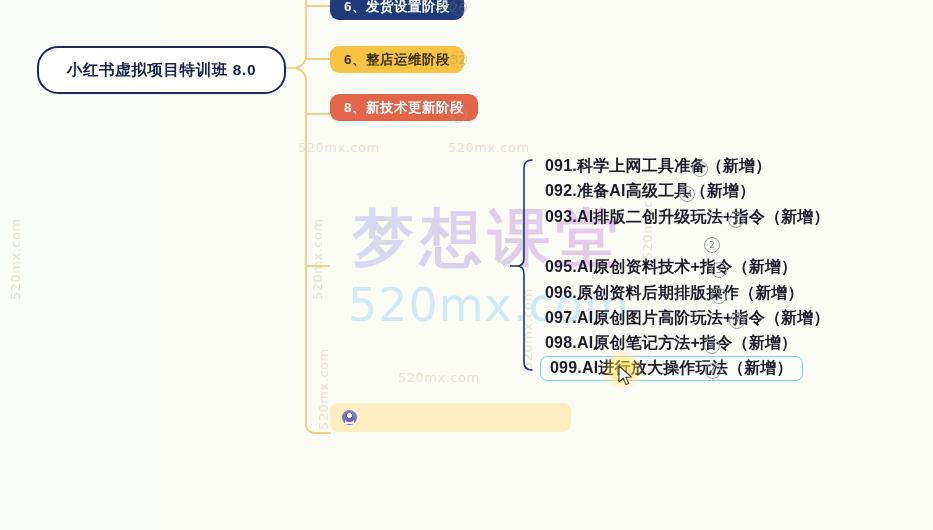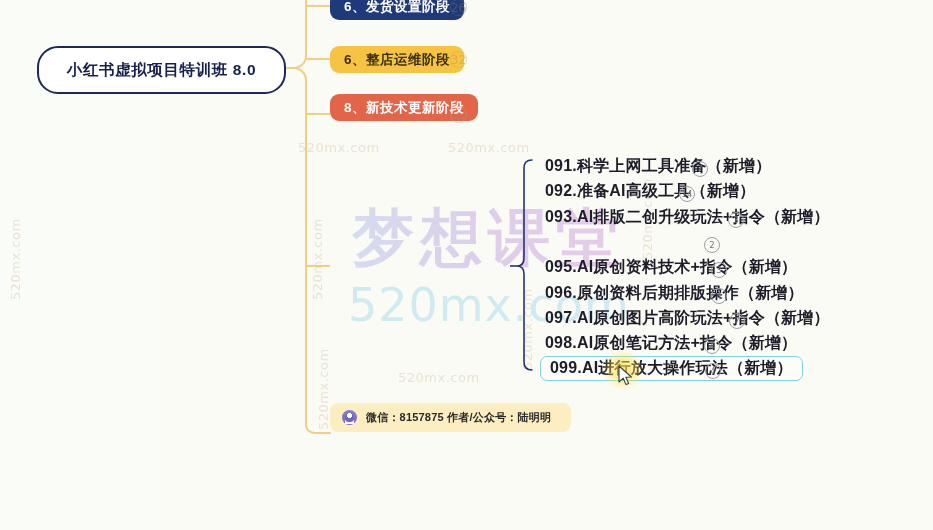--- a/index.html
+++ b/index.html
@@ -234,21 +234,20 @@
 
   <div class="leaf selected" style="left:540px;top:356px;">
     <span>099.AI进行放大操作玩法（新增）</span>
   </div>
   <div class="leaf-badge-wrap" style="left:705px;top:360px;">
     <span class="lbadge">4</span>
   </div>
 
   <div class="footer-card">
     <span class="avatar"></span>
-    <span class="ftxt">微信：8157875 作者/公众号：陆明明</span>
   </div>
 
   <div class="click-glow"></div>
   <svg class="cursor" viewBox="0 0 16 22">
     <path d="M1,1 L1,17 L5.2,13.2 L8,19.6 L10.6,18.4 L7.9,12.3 L13.4,12.0 Z" fill="#ffffff" stroke="#3a3a3a" stroke-width="1.1" stroke-linejoin="round"></path>
   </svg>
 
 </div>
 
 </body></html>

